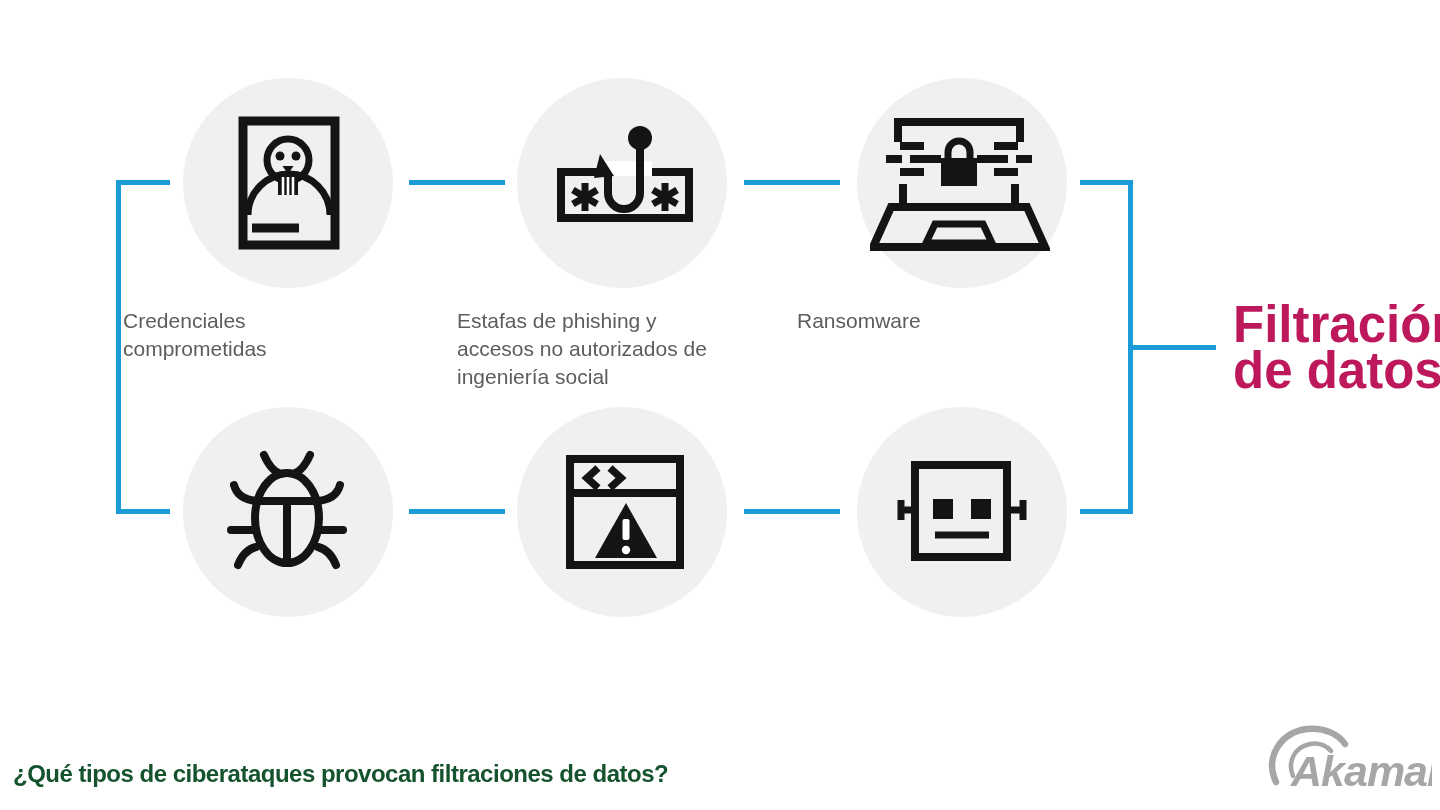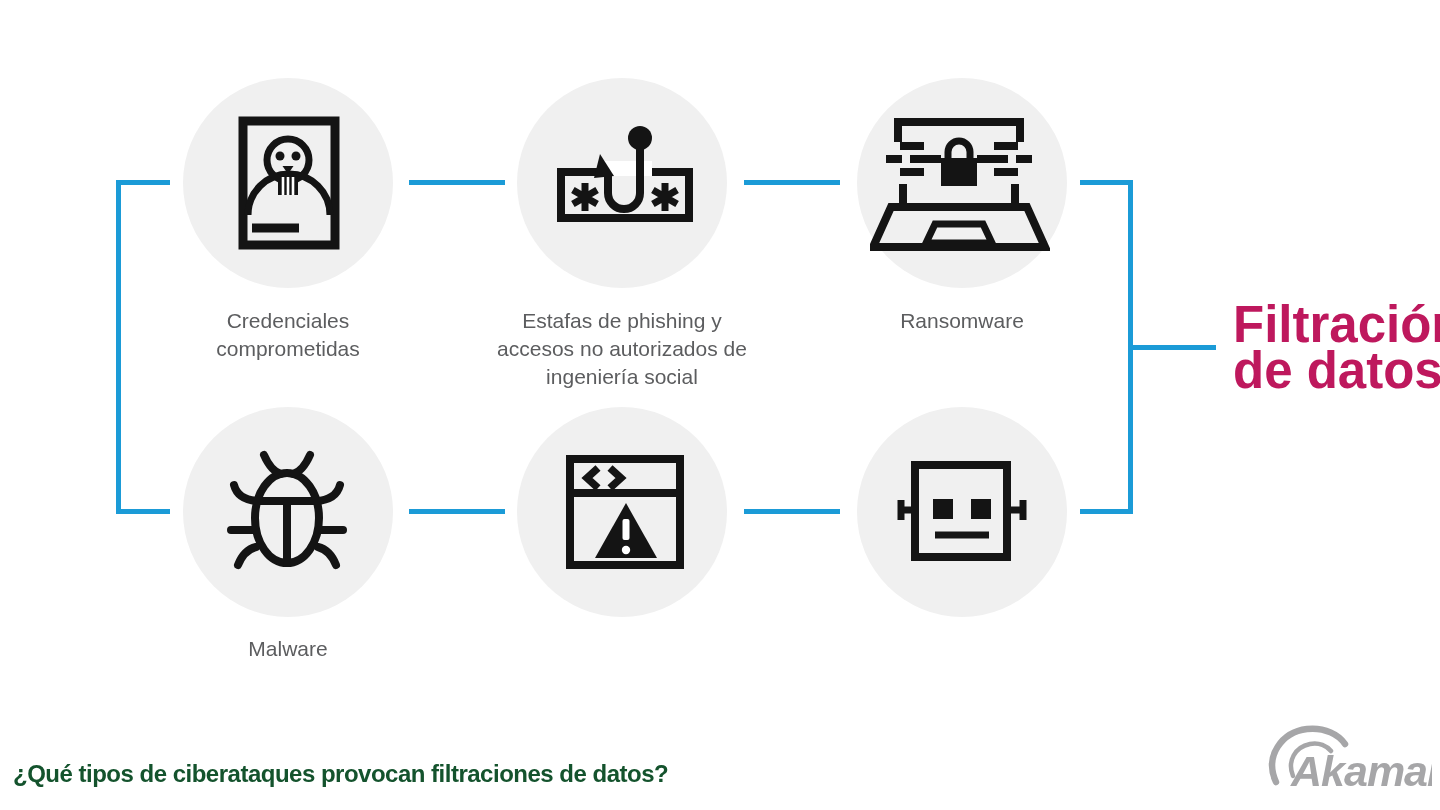--- a/index.html
+++ b/index.html
@@ -1,21 +1,21 @@
 <!DOCTYPE html>
 <html><head>
 <meta charset="utf-8">
 <style>
   html,body{margin:0;padding:0;background:#ffffff;}
   .canvas{position:relative;width:1440px;height:810px;background:#ffffff;overflow:hidden;
           font-family:"Liberation Sans",sans-serif;}
   .blue-line{position:absolute;background:#1b9bd7;}
   .node-circle{position:absolute;width:210px;height:210px;border-radius:50%;background:#f0f0f0;}
   .node-icon{position:absolute;}
-  .node-label{position:absolute;width:330px;text-align:center;font-size:21px;line-height:28px;
+  .node-label{position:absolute;width:330px;text-align:left;font-size:21px;line-height:28px;
               color:#5c5d5f;white-space:pre-line;}
   .result-title{position:absolute;left:1233px;top:302px;font-size:51px;line-height:46px;
                 font-weight:bold;color:#be185d;white-space:pre-line;}
   .footer-question{position:absolute;left:13px;top:760px;font-size:24px;font-weight:bold;
                    color:#14532d;letter-spacing:-0.5px;}
   .logo{position:absolute;left:1262px;top:722px;}
   svg .stroke{stroke:#141414;fill:none;}
 </style>
 </head>
 <body>
@@ -107,21 +107,20 @@
     <path class="stroke" d="M5,48 V68 M5,58 H19" stroke-width="7"></path>
     <path class="stroke" d="M127,48 V68 M113,58 H127" stroke-width="7"></path>
   </svg>
 
   <div class="node-label" style="left:123px;top:307px;">Credenciales
 comprometidas</div>
   <div class="node-label" style="left:457px;top:307px;">Estafas de phishing y
 accesos no autorizados de
 ingeniería social</div>
   <div class="node-label" style="left:797px;top:307px;">Ransomware</div>
-  <div class="node-label" style="left:123px;top:635px;">Malware</div>
 
   <div class="result-title">Filtración
 de datos</div>
 
   <div class="footer-question">¿Qué tipos de ciberataques provocan filtraciones de datos?</div>
 
   <svg class="logo" width="170" height="74" viewBox="0 0 170 74">
     <path d="M14,60 C2,34 20,10 45,7 C63,5 77,13 83,22" stroke="#a6a6a8" stroke-width="6.5" fill="none" stroke-linecap="round"></path>
     <path d="M31,54 C25,39 33,25 48,22 C57,20 65,24 69,29" stroke="#a6a6a8" stroke-width="4.5" fill="none" stroke-linecap="round"></path>
     <text x="29" y="64" font-family="Liberation Sans, sans-serif" font-size="43" font-weight="bold" font-style="italic" letter-spacing="-1" fill="#a6a6a8">Akamai</text>

